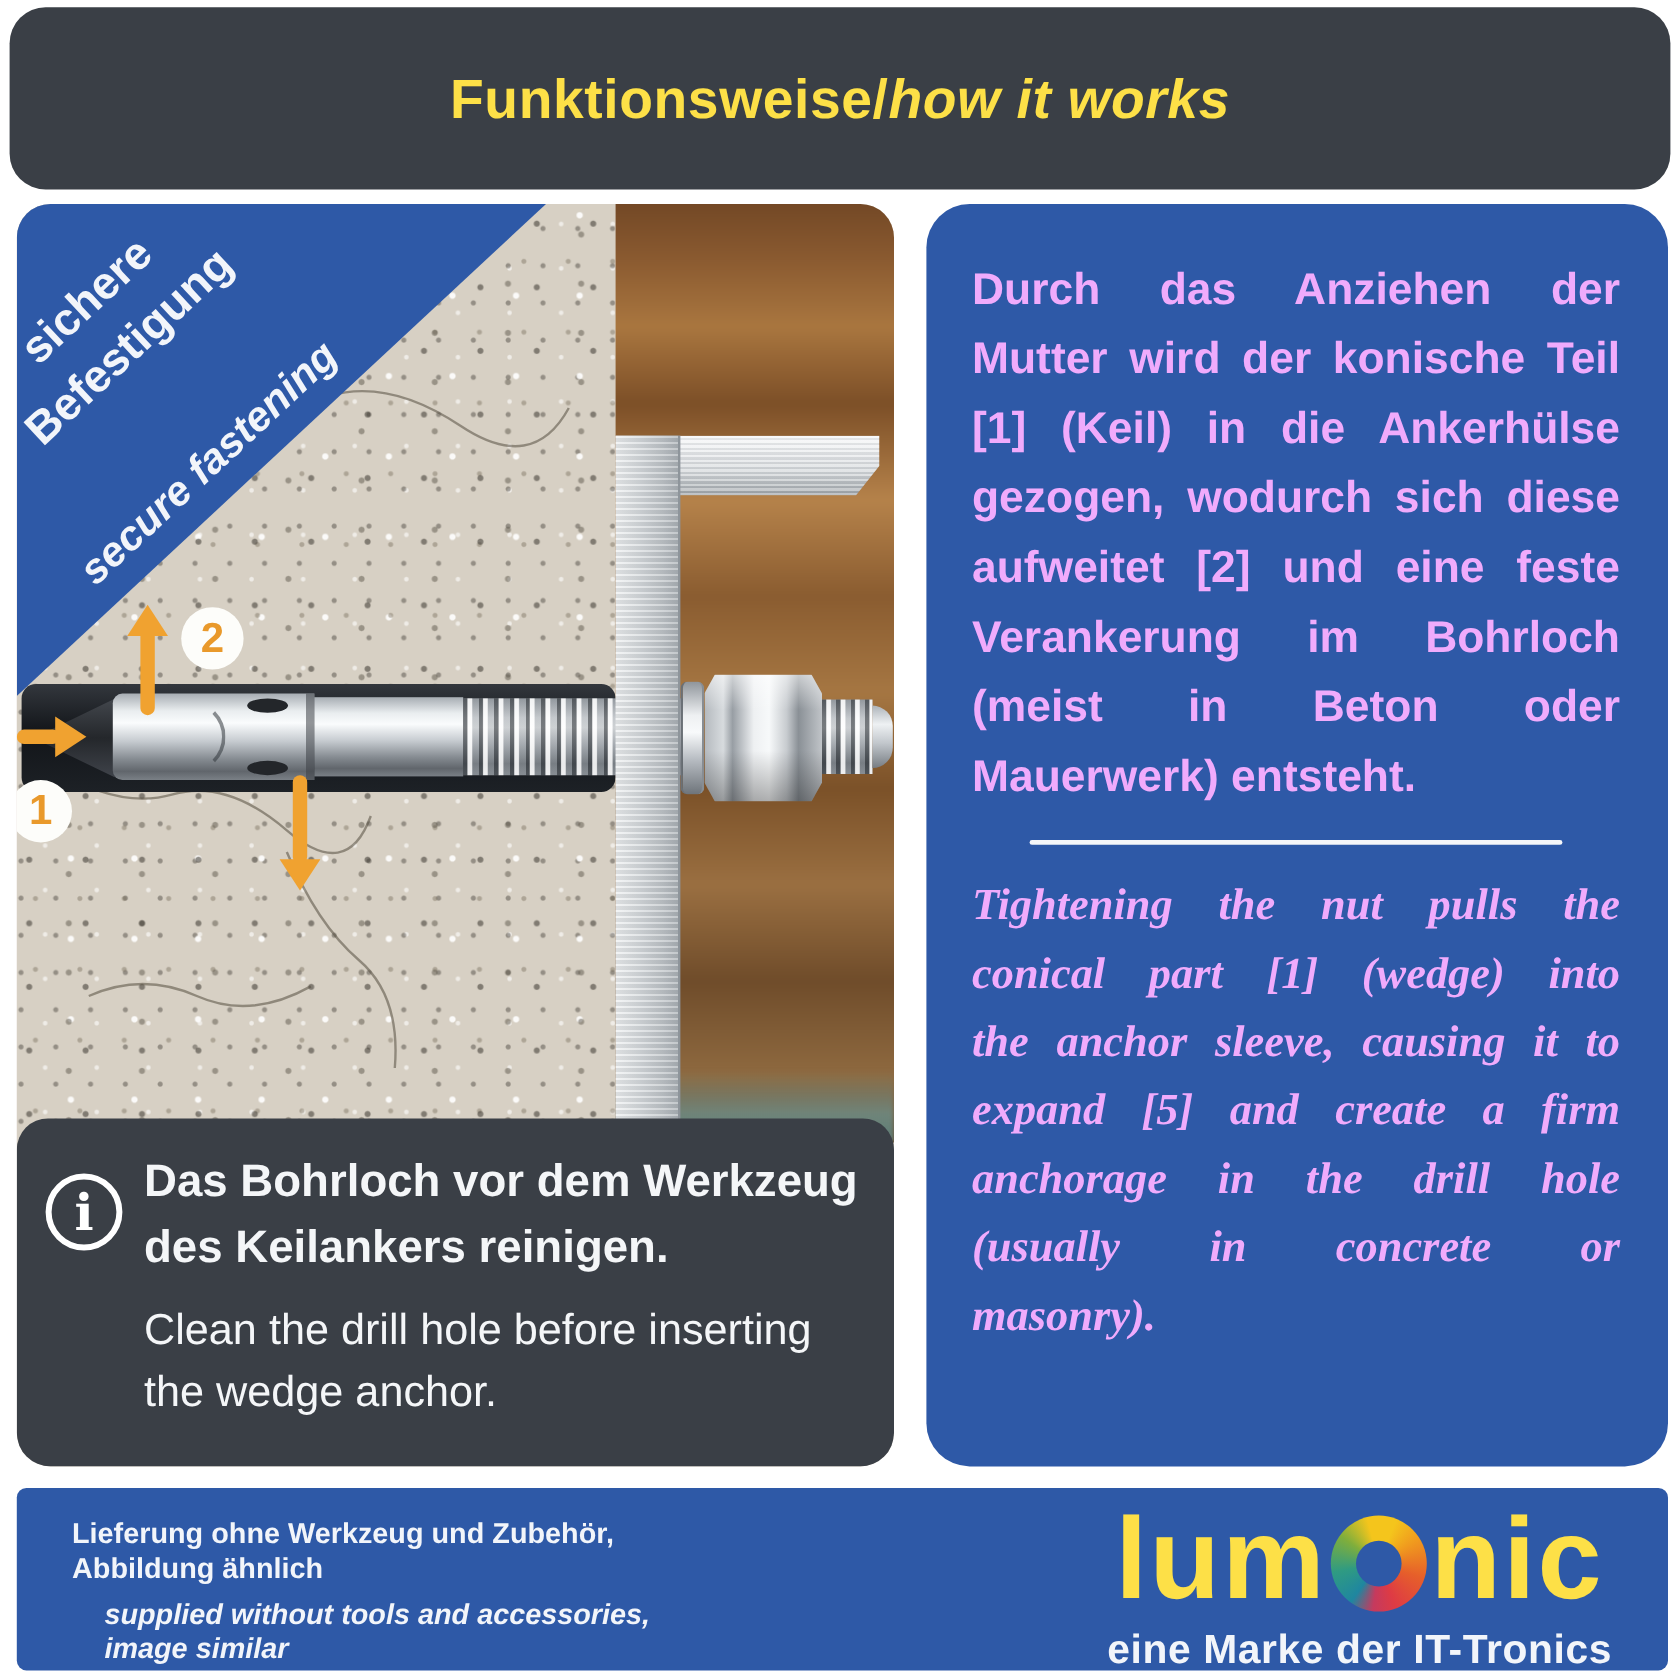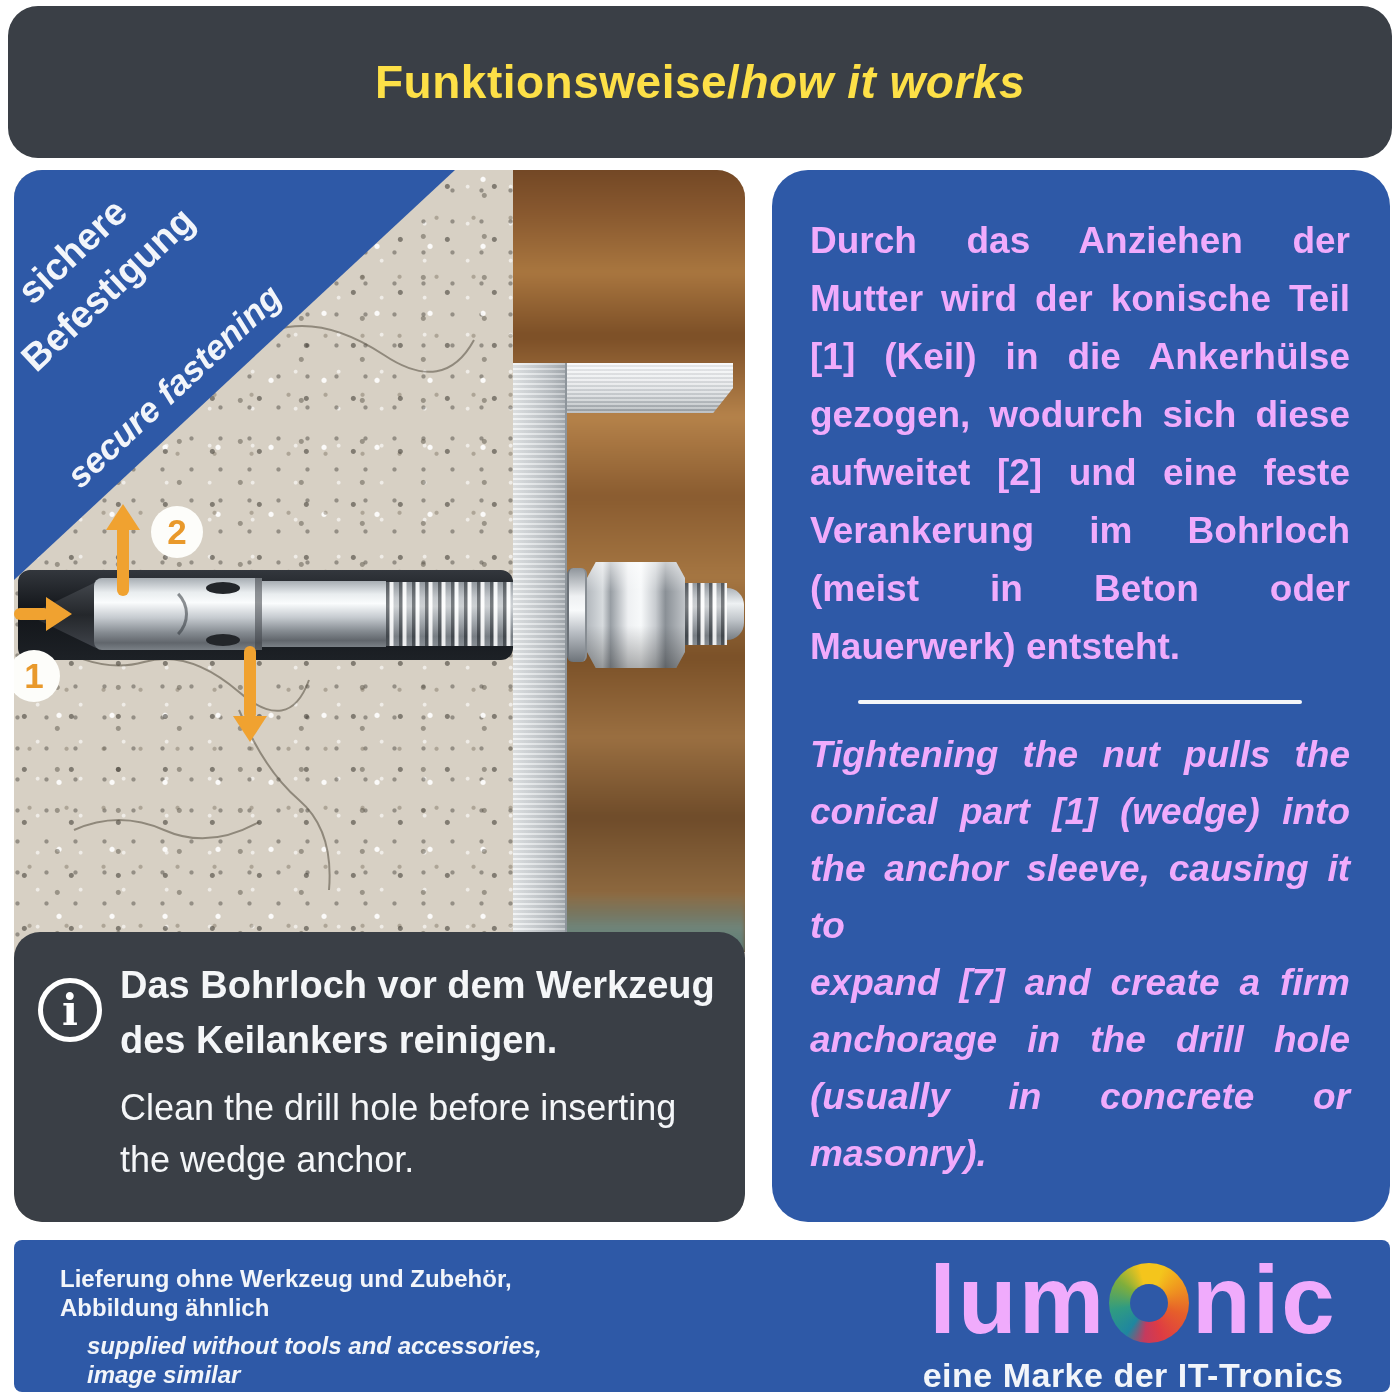--- a/index.html
+++ b/index.html
@@ -128,34 +128,34 @@
   .info-en { margin-top:14px; }
   .info-en div { font-size:36px; font-weight:normal; line-height:52px; }
 
   
   .right-card { position:absolute; left:772px; top:170px; width:618px; height:1052px;
     background:#2e59a7; border-radius:36px; padding:42px 40px 0 38px; color:#f0abfc; }
   .jblock div { font-size:37px; font-weight:bold; line-height:58px;
     text-align:justify; text-align-last:justify; }
   .jblock div:last-child { text-align-last:left; }
   .de-block { }
-  .en-block { font-style:italic; }
+  .en-block { font-style:italic;font-family:Liberation Serif, serif; }
   .en-block div { line-height:57px; }
   .divider { width:444px; height:4px; background:#f4f6f9; margin:24px auto 22px auto; border-radius:2px; }
 
   
   .footer { position:absolute; left:14px; top:1240px; width:1376px; height:152px;
     background:#2e59a7; border-radius:8px; color:#f2f5fa; }
   .foot-text { position:absolute; left:46px; top:24px; }
   .foot-de div { font-size:24px; font-weight:bold; line-height:29px; }
   .foot-en { margin-top:9px; font-style:italic;margin-left:27px; }
   .foot-en div { font-size:24px; font-weight:bold; line-height:29px; }
   .brand { position:absolute; right:42px; top:4px; width:430px; text-align:center; }
   .logo-row { display:flex; align-items:center; justify-content:center; height:112px; }
-  .logo-txt { color:#f0abfc; font-size:96px; font-weight:bold; letter-spacing:2px; line-height:100px; }
+  .logo-txt { color:#fde047; font-size:96px; font-weight:bold; letter-spacing:2px; line-height:100px; }
   .logo-ring { position:relative; width:80px; height:80px; border-radius:50%; margin:6px 3px 0 3px;
     background:conic-gradient(#f4c51c 0 6%, #f09b1e 16%, #e65f2a 30%, #de3b44 44%, #c53a5e 52%,
       #1f86a0 60%, #2f9b82 72%, #7fae3c 85%, #f4c51c 96%); }
   .logo-ring::after { content:""; position:absolute; inset:21px; border-radius:50%; background:#2e59a7; }
   .tagline { font-size:34px; font-weight:bold; letter-spacing:.5px; margin-top:0; }
 </style>
 </head>
 <body>
 
 <div class="header">
@@ -241,21 +241,21 @@
       <div>aufweitet [2] und eine feste</div>
       <div>Verankerung im Bohrloch</div>
       <div>(meist in Beton oder</div>
       <div>Mauerwerk) entsteht.</div>
     </div>
   <div class="divider"></div>
   <div class="jblock en-block">
       <div>Tightening the nut pulls the</div>
       <div>conical part [1] (wedge) into</div>
       <div>the anchor sleeve, causing it to</div>
-      <div>expand [7] and create a firm</div>
+      <div>expand [5] and create a firm</div>
       <div>anchorage in the drill hole</div>
       <div>(usually in concrete or</div>
       <div>masonry).</div>
     </div>
 </div>
 
 <div class="footer">
   <div class="foot-text">
     <div class="foot-de">
         <div>Lieferung ohne Werkzeug und Zubehör,</div>

